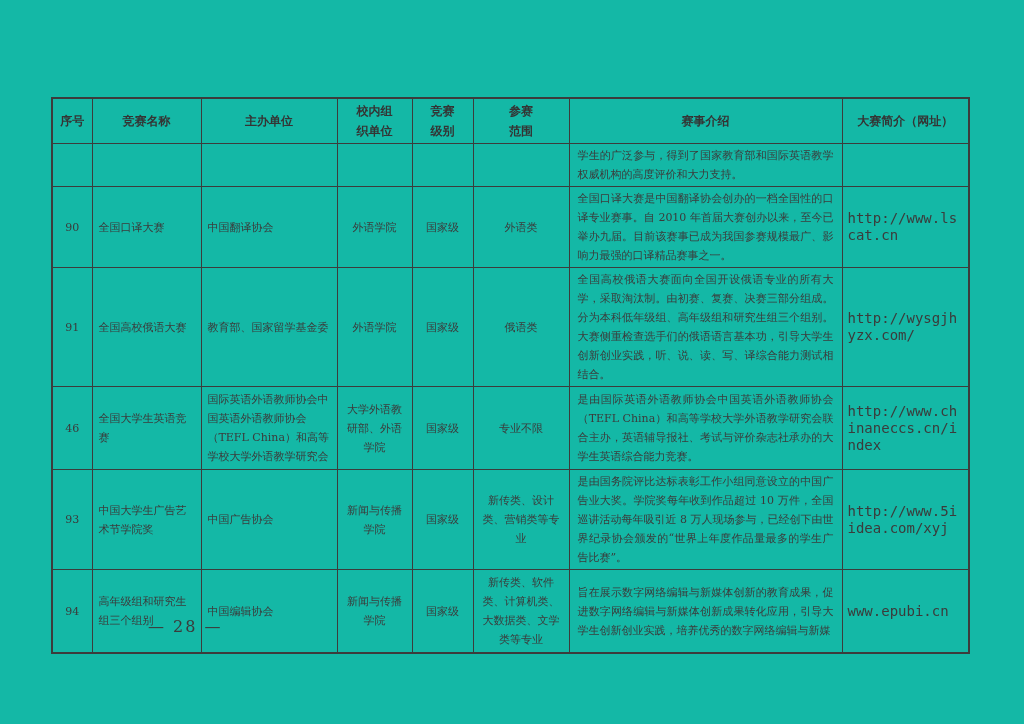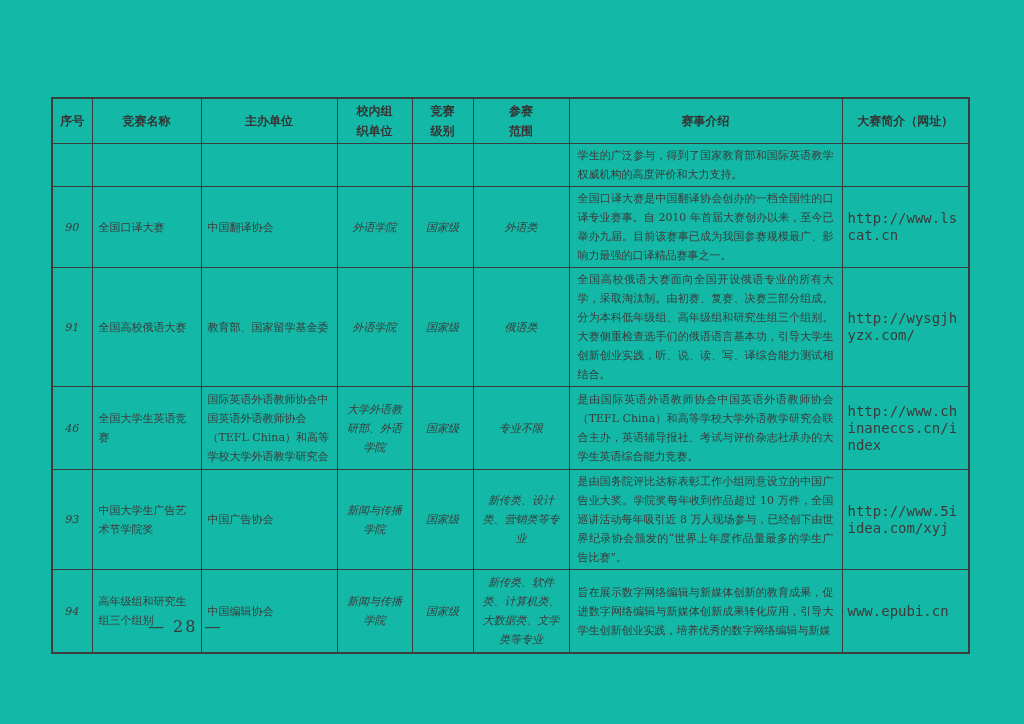--- a/index.html
+++ b/index.html
@@ -18,21 +18,21 @@
     border:1px solid #3c3c3c;
     font-size:11px;line-height:19px;
     padding:3px 6px;vertical-align:middle;
     overflow:hidden;
   }
   th{
     font-family:"DejaVu Sans","Liberation Sans",sans-serif;
     font-weight:bold;text-align:center;white-space:pre-line;
     font-size:12px;line-height:20px;padding:2px;color:#343434;
   }
-  td.c{text-align:center;font-style:italic;}
+  td.c{text-align:center;}
   td.l{text-align:left;margin-top:11px;}
   td.desc{text-align:justify;padding:2px 8px;}
   td.url{
     font-family:"DejaVu Sans Mono","Liberation Mono",monospace;
     font-size:14px;line-height:17px;letter-spacing:0;
     word-break:break-all;text-align:left;padding:2px 5px;
   }
   tr.h-header{height:39px;}
   tr.r-cont{height:39px;}
   tr.r0{height:73px;}

